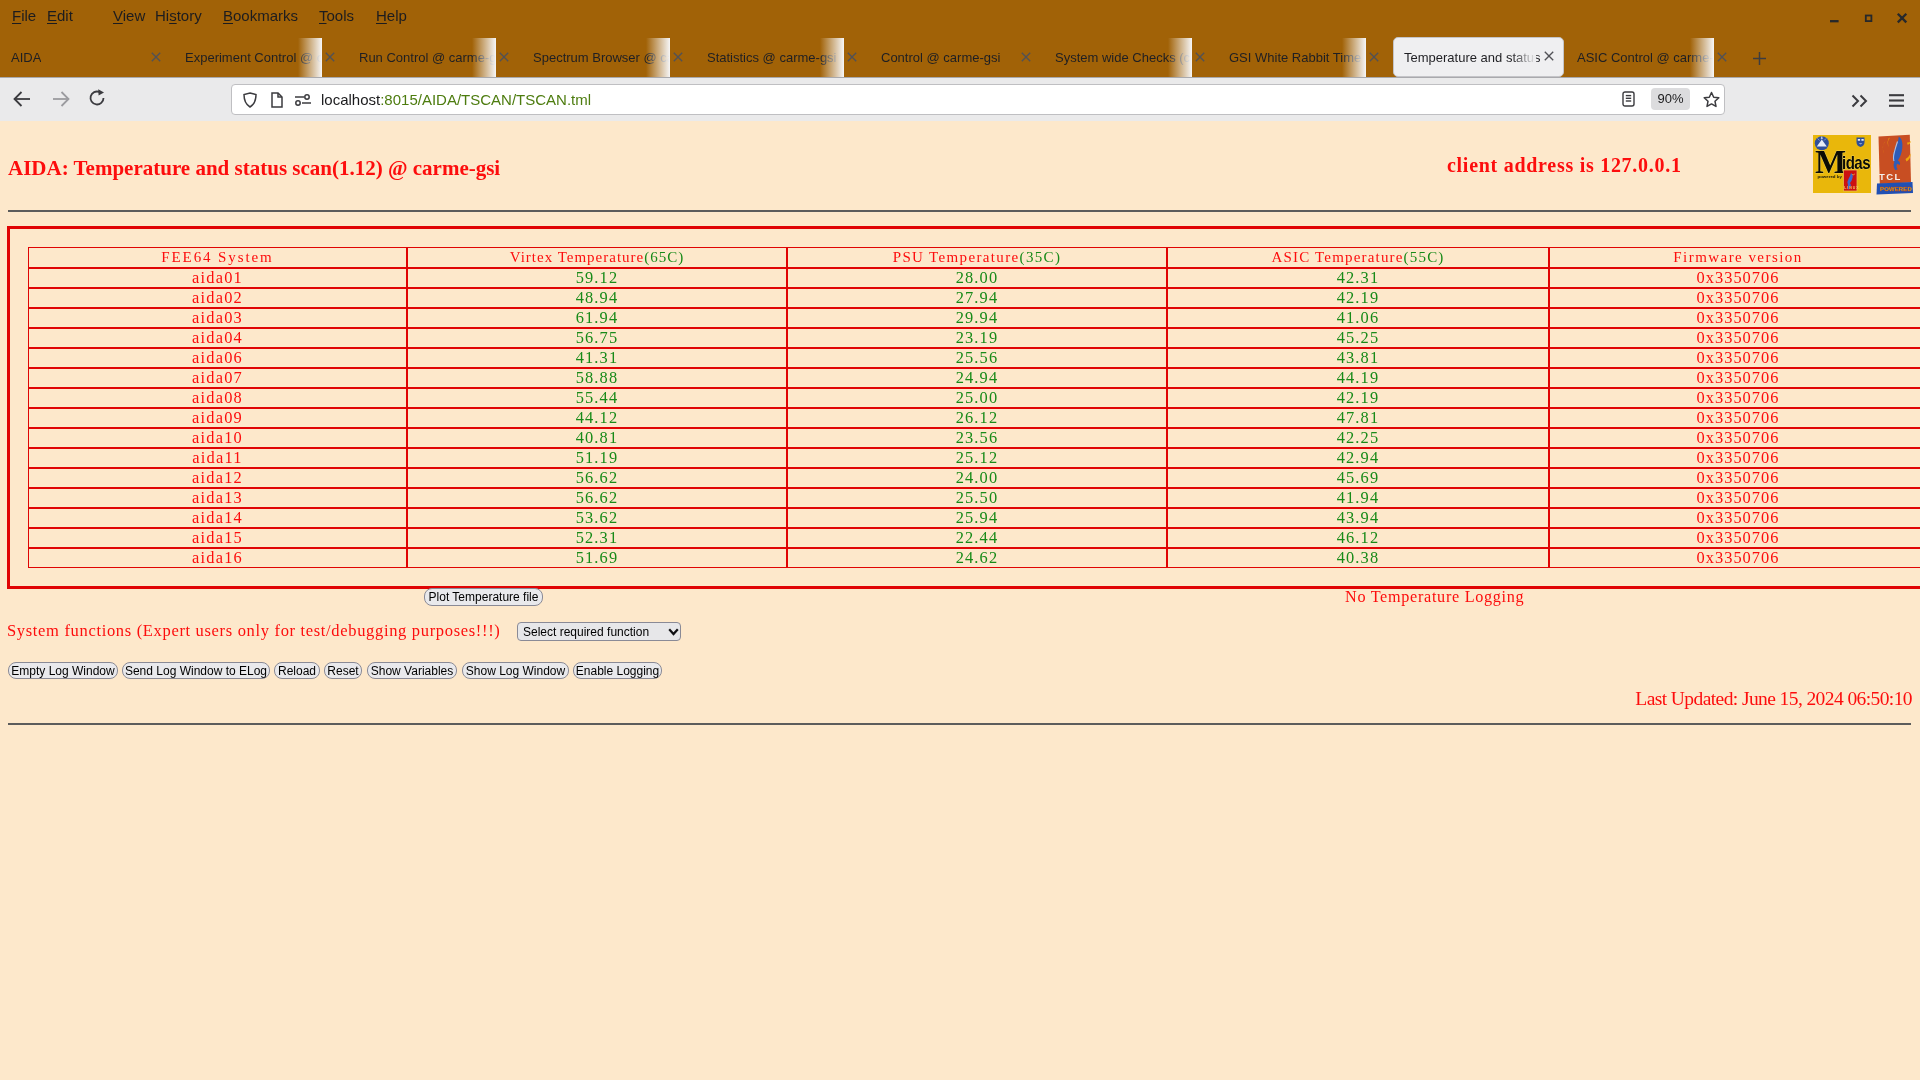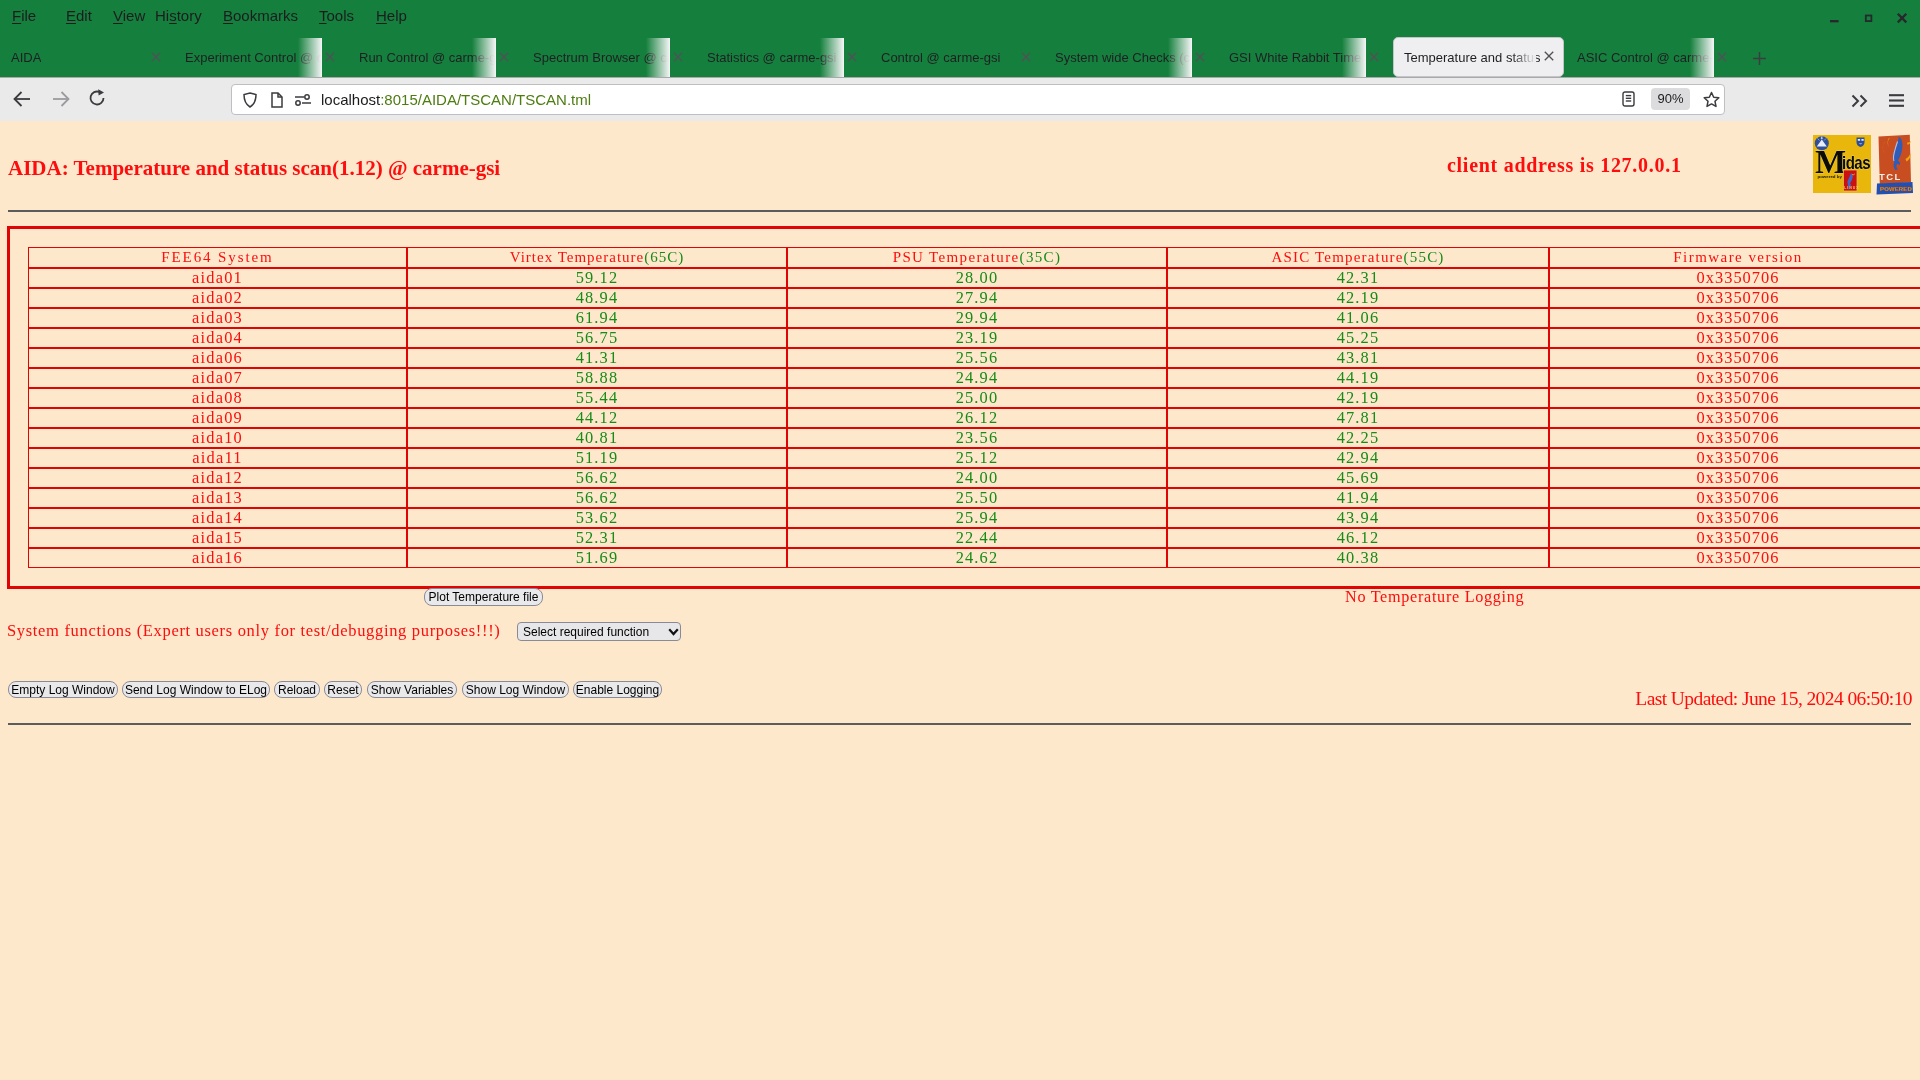--- a/index.html
+++ b/index.html
@@ -1,20 +1,20 @@
 <!DOCTYPE html>
 <html><head>
 <meta charset="utf-8">
 <style>
   * { margin:0; padding:0; box-sizing:content-box; }
   html,body { width:1920px; height:1080px; overflow:hidden; }
   body { font-family:"Liberation Sans", sans-serif; position:relative; background:#fff; }
   .abs { position:absolute; }
   
-  #topbars { position:absolute; left:0; top:0; width:1920px; height:78px; background:#15803d; }
+  #topbars { position:absolute; left:0; top:0; width:1920px; height:78px; background:#a16207; }
   #menubar { position:absolute; left:0; top:0; width:1920px; height:31px; }
   .menuitem { position:absolute; top:7px; font-size:15px; color:#1c1c1f; }
   .mn { text-decoration:underline; text-underline-offset:2px; }
   #tabsep { position:absolute; left:0; top:77px; width:1920px; height:1px; background:#a9a9ad; }
   .tab { position:absolute; top:38px; height:39px; width:174px; overflow:hidden; }
   .tabtitle { position:absolute; left:11px; top:11.5px; font-size:13px; color:#1f1f23; white-space:nowrap; max-width:136px; overflow:hidden; }
   .tabfade::after { content:""; position:absolute; right:26px; top:0; width:24px; height:100%;
       background:linear-gradient(90deg, rgba(246,246,247,0), #f6f6f7); }
   .tabx { position:absolute; left:150px; top:13px; width:12px; height:12px; }
   #activetab { position:absolute; left:1393px; top:37px; width:169px; height:38px;
@@ -48,29 +48,29 @@
   #scantable td.c2 { letter-spacing:1.15px; }
   #scantable td.c5 { letter-spacing:1.0px; }
   #plotbtn { position:absolute; left:424px; top:467px; width:117px; height:16px; }
   .btn { background:#e9e9ec; border:1px solid #8a8a96; border-radius:8px; font-family:"Liberation Sans",sans-serif;
       font-size:12px; color:#000; display:flex; align-items:center; justify-content:center; white-space:nowrap; }
   #notemp { position:absolute; left:1345px; top:467px; font-size:16.2px; letter-spacing:0.7px; color:#fd0d0d; }
   #sysfn { position:absolute; left:7px; top:500px; font-size:16.5px; letter-spacing:0.67px; color:#fd0d0d; }
   #selbox { position:absolute; left:517px; top:501px; width:162px; height:17px; background:#e7e7e9;
       border:1px solid #8a8a96; border-radius:4px; font-family:"Liberation Sans",sans-serif; font-size:12px; color:#000; }
   #selbox span { position:absolute; left:5px; top:2px; }
-  .brow { position:absolute; top:560px; height:15px; }
+  .brow { position:absolute; top:541px; height:15px; }
   #lastupd { position:absolute; right:8px; top:567px; font-size:19.5px; letter-spacing:-0.59px; color:#fd0d0d; }
 </style>
 </head>
 <body>
 <div id="topbars">
   <div id="menubar">
     <span class="menuitem" style="left:12px"><span class="mn">F</span>ile</span>
-    <span class="menuitem" style="left:66px"><span class="mn">E</span>dit</span>
+    <span class="menuitem" style="left:47px"><span class="mn">E</span>dit</span>
     <span class="menuitem" style="left:113px"><span class="mn">V</span>iew</span>
     <span class="menuitem" style="left:155px">Hi<span class="mn">s</span>tory</span>
     <span class="menuitem" style="left:223px"><span class="mn">B</span>ookmarks</span>
     <span class="menuitem" style="left:319px"><span class="mn">T</span>ools</span>
     <span class="menuitem" style="left:376px"><span class="mn">H</span>elp</span>
     <svg class="abs" style="left:1828px; top:12px" width="90" height="14" viewBox="0 0 90 14">
       <g stroke="#26282b" fill="none">
         <line x1="2" y1="9.2" x2="10.6" y2="9.2" stroke-width="2.3"></line>
         <rect x="37.8" y="3.5" width="5.6" height="5.6" stroke-width="1.8"></rect>
         <line x1="69.8" y1="1.8" x2="78.3" y2="10.4" stroke-width="2.3"></line>

